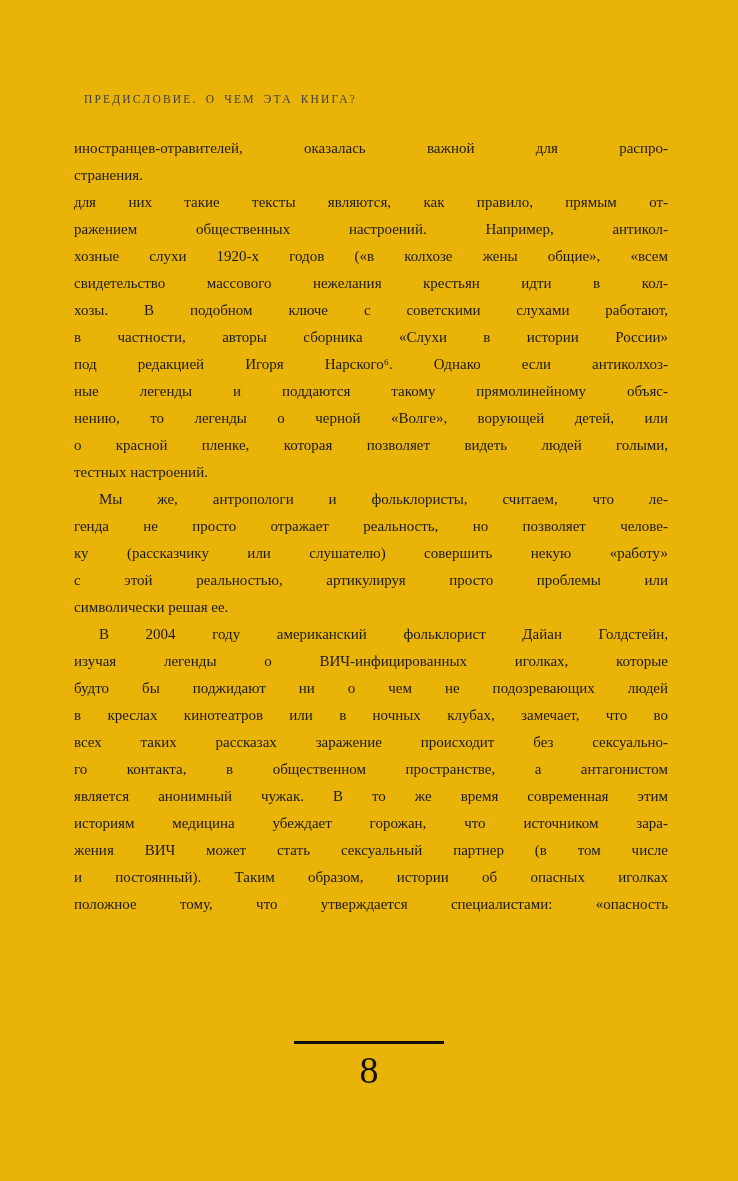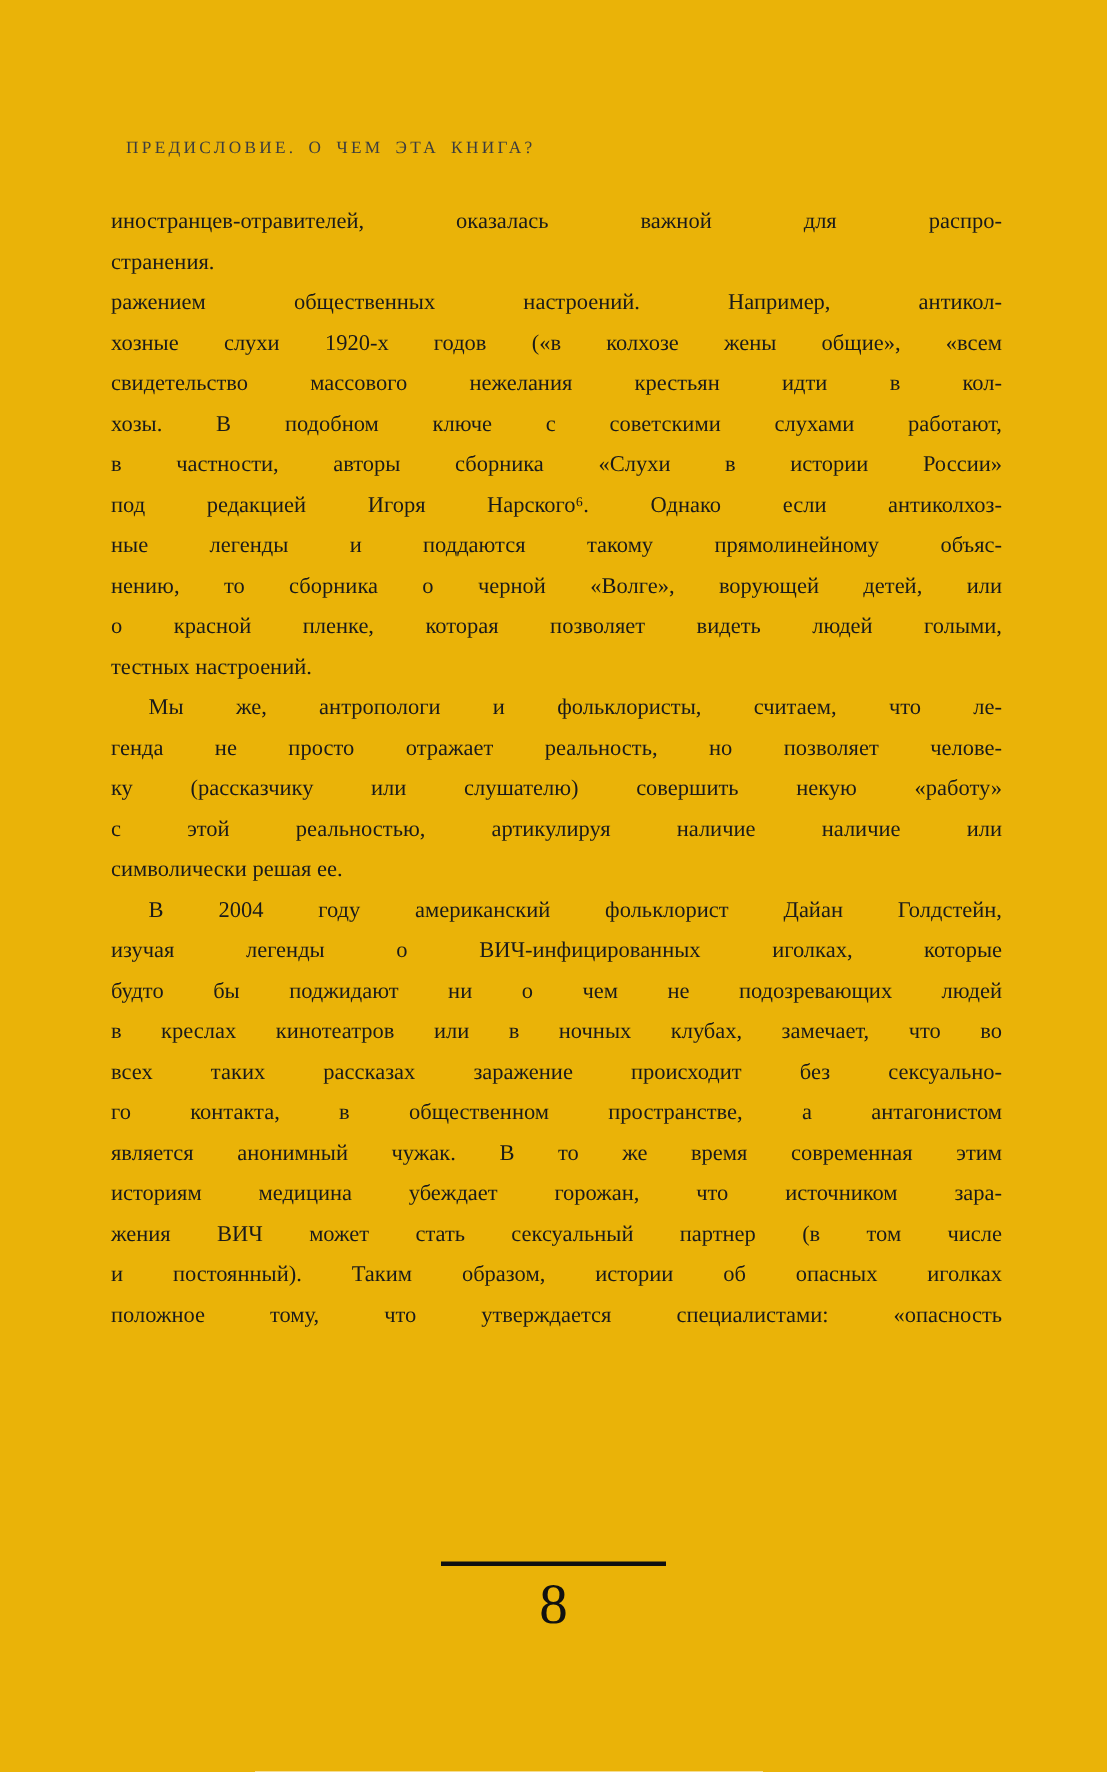--- a/index.html
+++ b/index.html
@@ -69,36 +69,37 @@
 
 <div class="book-page">
   <div class="running-header">ПРЕДИСЛОВИЕ. О ЧЕМ ЭТА КНИГА?</div>
 
   <div class="body-text">
       <div class="paragraph">
         <div class="pline">иностранцев-отравителей, оказалась важной для распро-</div>
         <div class="pline last">странения.</div>
       </div>
       <div class="paragraph">
+        <div class="pline">для них такие тексты являются, как правило, прямым от-</div>
         <div class="pline">ражением общественных настроений. Например, антикол-</div>
         <div class="pline">хозные слухи 1920-х годов («в колхозе жены общие», «всем</div>
         <div class="pline">свидетельство массового нежелания крестьян идти в кол-</div>
         <div class="pline">хозы. В подобном ключе с советскими слухами работают,</div>
         <div class="pline">в частности, авторы сборника «Слухи в истории России»</div>
         <div class="pline">под редакцией Игоря Нарского⁶. Однако если антиколхоз-</div>
         <div class="pline">ные легенды и поддаются такому прямолинейному объяс-</div>
-        <div class="pline">нению, то сборника о черной «Волге», ворующей детей, или</div>
+        <div class="pline">нению, то легенды о черной «Волге», ворующей детей, или</div>
         <div class="pline">о красной пленке, которая позволяет видеть людей голыми,</div>
         <div class="pline last">тестных настроений.</div>
       </div>
       <div class="paragraph">
         <div class="pline indent">Мы же, антропологи и фольклористы, считаем, что ле-</div>
         <div class="pline">генда не просто отражает реальность, но позволяет челове-</div>
         <div class="pline">ку (рассказчику или слушателю) совершить некую «работу»</div>
-        <div class="pline">с этой реальностью, артикулируя наличие наличие или</div>
+        <div class="pline">с этой реальностью, артикулируя просто проблемы или</div>
         <div class="pline last">символически решая ее.</div>
       </div>
       <div class="paragraph">
         <div class="pline indent">В 2004 году американский фольклорист Дайан Голдстейн,</div>
         <div class="pline">изучая легенды о ВИЧ-инфицированных иголках, которые</div>
         <div class="pline">будто бы поджидают ни о чем не подозревающих людей</div>
         <div class="pline">в креслах кинотеатров или в ночных клубах, замечает, что во</div>
         <div class="pline">всех таких рассказах заражение происходит без сексуально-</div>
         <div class="pline">го контакта, в общественном пространстве, а антагонистом</div>
         <div class="pline">является анонимный чужак. В то же время современная этим</div>

